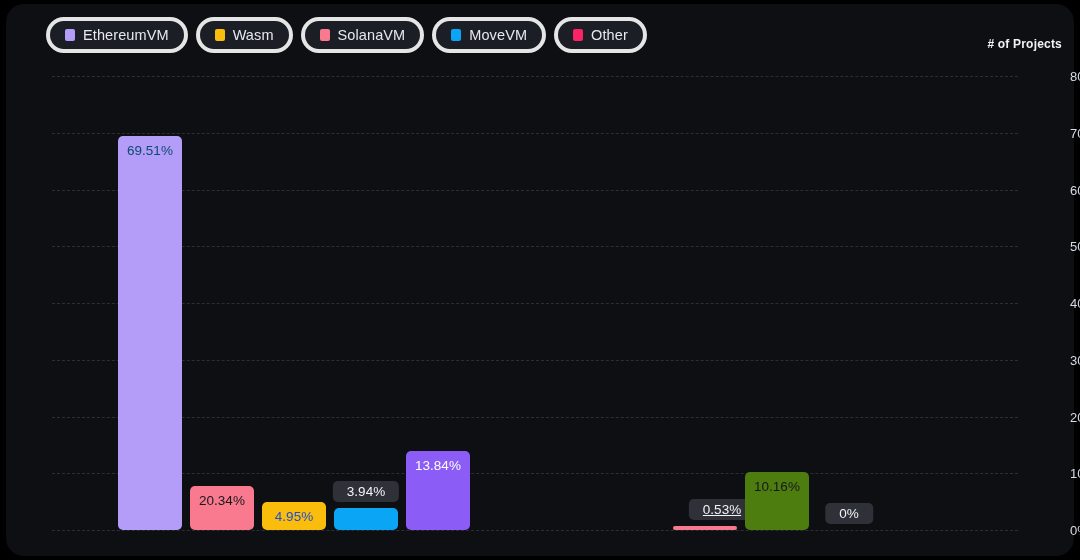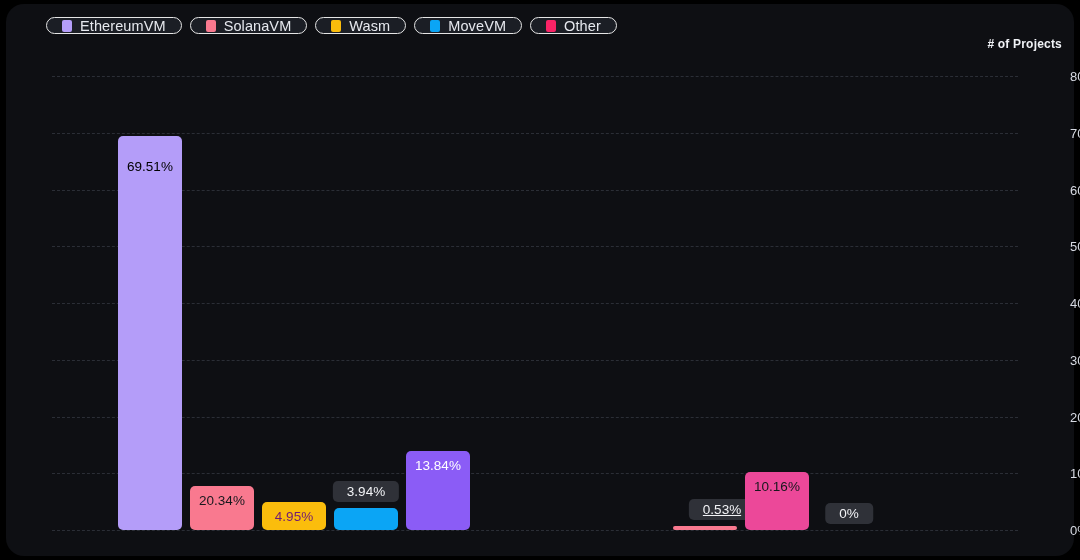--- a/index.html
+++ b/index.html
@@ -22,25 +22,25 @@
     position: absolute;
     left: 40px; top: 13px;
     display: flex;
     gap: 8px;
     align-items: center;
   }
   .legend-pill {
     display: flex;
     align-items: center;
     gap: 8px;
-    height: 17px;
+    height: 36px;
     padding: 0 15px;
     border-radius: 999px;
     background: #1b1e25;
-    border: 1px solid #e5e5e5;
+    border: 4px solid #e5e5e5;
   }
   .legend-swatch {
     width: 10px; height: 12px;
     border-radius: 2px;
     flex: none;
   }
   .legend-label {
     font-size: 14.5px;
     color: #e6e8ee;
     white-space: nowrap;
@@ -112,26 +112,26 @@
 <body>
 
 <div class="card">
 
   <div class="legend">
       <div class="legend-pill">
         <span class="legend-swatch" style="background: rgb(180, 157, 249);"></span>
         <span class="legend-label">EthereumVM</span>
       </div>
       <div class="legend-pill">
+        <span class="legend-swatch" style="background: rgb(251, 189, 12);"></span>
+        <span class="legend-label">Wasm</span>
+      </div>
+      <div class="legend-pill">
         <span class="legend-swatch" style="background: rgb(249, 121, 143);"></span>
         <span class="legend-label">SolanaVM</span>
-      </div>
-      <div class="legend-pill">
-        <span class="legend-swatch" style="background: rgb(251, 189, 12);"></span>
-        <span class="legend-label">Wasm</span>
       </div>
       <div class="legend-pill">
         <span class="legend-swatch" style="background: rgb(11, 165, 245);"></span>
         <span class="legend-label">MoveVM</span>
       </div>
       <div class="legend-pill">
         <span class="legend-swatch" style="background: rgb(250, 35, 102);"></span>
         <span class="legend-label">Other</span>
       </div>
     </div>
@@ -156,36 +156,36 @@
         <div class="ytick" style="top: 340.5px;">20%</div>
         <div class="ytick" style="top: 283.75px;">30%</div>
         <div class="ytick" style="top: 227px;">40%</div>
         <div class="ytick" style="top: 170.25px;">50%</div>
         <div class="ytick" style="top: 113.5px;">60%</div>
         <div class="ytick" style="top: 56.75px;">70%</div>
         <div class="ytick" style="top: 0px;">80%</div>
       </div>
     <div class="bars">
         <div class="bar" style="left: 66px; width: 64px; height: 394.469px; background: rgb(180, 157, 249);">
-          <div class="bar-label" style="color: #000000; margin-top: 16px;">69.51%</div>
+          <div class="bar-label" style="color: #0c4a6e;">69.51%</div>
         </div>
         <div class="bar" style="left: 138px; width: 64px; height: 44.038px; background: rgb(249, 121, 143);">
           <div class="bar-label" style="color: rgb(23, 24, 29);">20.34%</div>
         </div>
         <div class="bar" style="left: 210px; width: 64px; height: 28.0912px; background: rgb(251, 189, 12);">
-          <div class="bar-label" style="color: #701a75;">4.95%</div>
+          <div class="bar-label" style="color: #1d4ed8;">4.95%</div>
         </div>
         <div class="badge" style="left: 314px; bottom: 28.3595px;">3.94%</div>
         <div class="bar" style="left: 282px; width: 64px; height: 22.3595px; background: rgb(11, 165, 245);"></div>
         <div class="bar" style="left: 354px; width: 64px; height: 78.542px; background: #8b5cf6;">
           <div class="bar-label" style="color: rgb(255, 255, 255);">13.84%</div>
         </div>
         <div class="badge" style="left: 670px; bottom: 10px; text-decoration: underline;">0.53%</div>
         <div class="bar" style="left: 621px; width: 64px; height: 4px; background: rgb(249, 121, 143); border-radius: 3px;"></div>
-        <div class="bar" style="left: 693px; width: 64px; height: 57.658px; background: #ec4899;">
+        <div class="bar" style="left: 693px; width: 64px; height: 57.658px; background: #4d7c0f;">
           <div class="bar-label" style="color: rgb(23, 24, 29);">10.16%</div>
         </div>
         <div class="badge" style="left: 797px; bottom: 6px;">0%</div>
       </div>
     <div class="group-labels"></div>
   </div>
 
 </div>
 
 </body></html>

